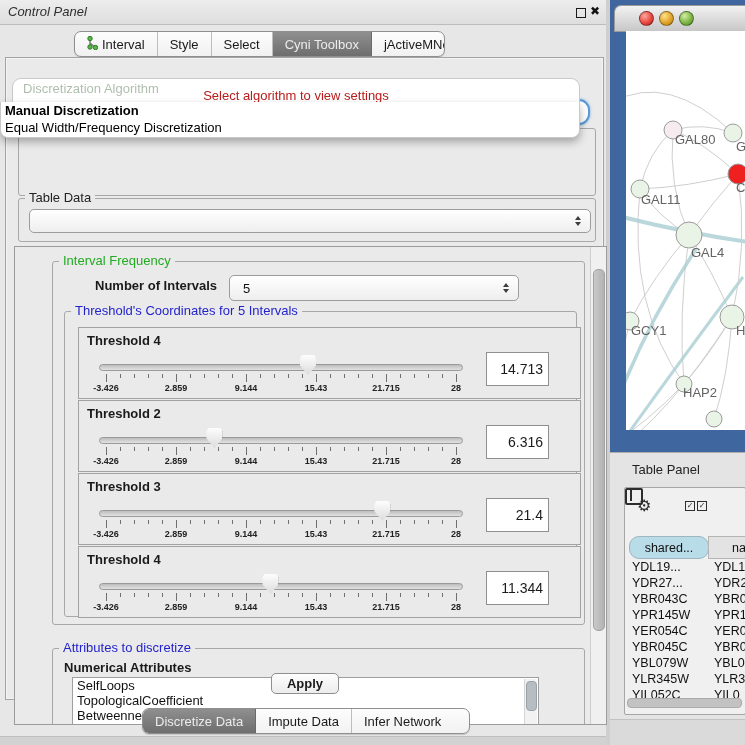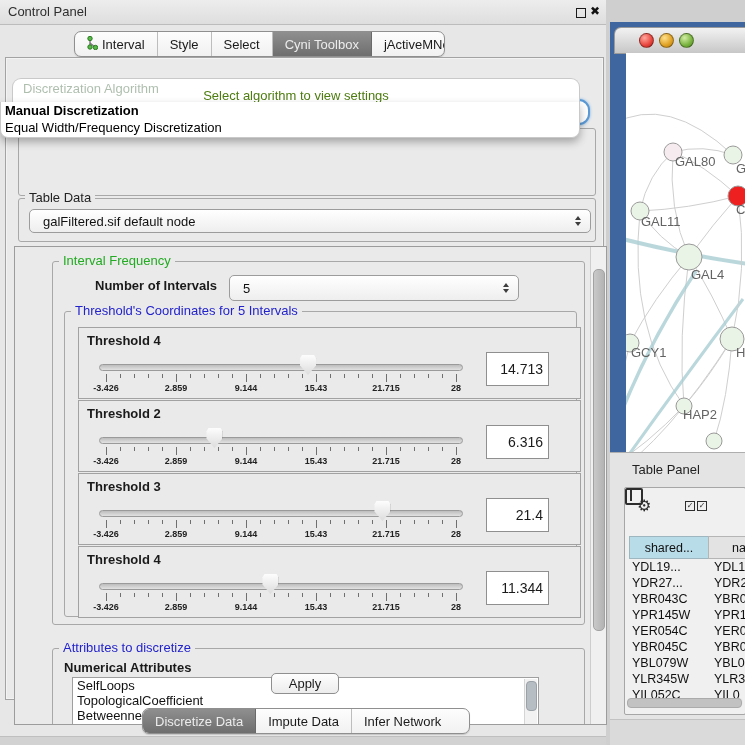--- a/index.html
+++ b/index.html
@@ -1,20 +1,20 @@
 <!DOCTYPE html>
 <html><head>
 <meta charset="utf-8">
 <style>
   html,body{margin:0;padding:0;}
   body{width:745px;height:745px;background:#cfcfcf;font-family:"Liberation Sans","DejaVu Sans",sans-serif;font-size:13px;color:#1a1a1a;position:relative;overflow:hidden;}
   
   #left-win{position:absolute;left:0;top:0;width:606px;height:745px;background:#e7e7e7;}
   #titlebar{position:absolute;left:0;top:0;width:606px;height:24px;background:linear-gradient(#ededed,#dedede);border-bottom:1px solid #bcbcbc;}
-  #titlebar .wtitle{position:absolute;left:8px;top:4px;color:#2e2e2e;}
+  #titlebar .wtitle{position:absolute;left:8px;top:4px;color:#2e2e2e;font-style:italic;}
   #float-btn{position:absolute;left:576px;top:8px;width:8px;height:8px;border:1.5px solid #1b1b1b;background:transparent;}
   #close-btn{position:absolute;left:590px;top:4px;font-size:12px;font-weight:bold;color:#111;}
   
   .segbar{position:absolute;display:flex;background:linear-gradient(#fdfdfd,#f1f1f1);border:1px solid #8f8f8f;border-radius:7px;overflow:hidden;height:24px;box-shadow:0 1px 1px rgba(0,0,0,.15);}
   .segbar .seg{display:flex;align-items:center;justify-content:center;gap:4px;padding:0 12px;border-right:1px solid #bdbdbd;color:#1a1a1a;white-space:nowrap;}
   .segbar .seg:last-child{border-right:none;}
   .segbar .seg.sel{background:linear-gradient(#8f8f8f,#6e6e6e);color:#ececec;border-right:1px solid #6a6a6a;}
   #top-tab-bar{left:74px;top:31px;width:369px;}
   #bottom-tab-bar{left:142px;top:708px;width:326px;}
   .seg span{pointer-events:none;}
@@ -26,21 +26,21 @@
   
   .combo{position:absolute;background:linear-gradient(#ffffff,#eeeeee);border:1px solid #9c9c9c;border-radius:5px;display:flex;align-items:center;color:#111;}
   .combo .cv{padding-left:13px;}
   .arrows{position:absolute;right:9px;top:50%;transform:translateY(-50%);display:flex;flex-direction:column;gap:2px;}
   .arr-up{width:0;height:0;border-left:3.5px solid transparent;border-right:3.5px solid transparent;border-bottom:4.5px solid #3c3c3c;}
   .arr-dn{width:0;height:0;border-left:3.5px solid transparent;border-right:3.5px solid transparent;border-top:4.5px solid #3c3c3c;}
   
   #combo-echo{position:absolute;left:12px;top:99px;width:574px;height:22px;background:#fff;border:2px solid #5b9ad6;border-radius:11px;box-shadow:0 0 3px #7fb2e0;z-index:28;}
   #popup-top{position:absolute;left:12px;top:78px;width:566px;height:24px;background:#fff;border:1px solid #c9c9c9;border-bottom:none;border-radius:9px 9px 0 0;z-index:30;}
   #popup-ghost{position:absolute;left:10px;top:2px;color:rgba(85,120,85,.48);}
-  #popup-ph{position:absolute;left:0;right:0;top:9px;text-align:center;color:#4d7c0f;}
+  #popup-ph{position:absolute;left:0;right:0;top:9px;text-align:center;color:#b91c1c;}
   #popup-list{position:absolute;left:0px;top:102px;width:578px;height:35px;background:#fff;border:1px solid #c9c9c9;border-top:none;border-radius:0 0 8px 8px;box-shadow:0 4px 8px rgba(0,0,0,.3);z-index:30;}
   .pp-item{padding:1px 0 1px 4px;line-height:15px;color:#000;}
   .pp-item.b{font-weight:bold;}
   
   #scroll-panel{position:absolute;left:8px;top:188px;width:591px;height:477px;background:#eaeaea;border:1px solid #9c9c9c;overflow:hidden;}
   #vscroll{position:absolute;right:0;top:0;width:15px;height:100%;background:#f0f0f0;border-left:1px solid #cdcdcd;}
   #vscroll .thumbv{position:absolute;left:2px;top:22px;width:10px;height:360px;background:linear-gradient(90deg,#c9c9c9,#b3b3b3);border-radius:5px;border:1px solid #a2a2a2;}
   
   .th-row{position:absolute;left:63px;width:501px;height:70px;border:1px solid #a2a2a2;background:#eaeaea;}
   .th-label{position:absolute;left:8px;top:5px;font-weight:bold;}
@@ -51,40 +51,40 @@
   .thumb{position:absolute;top:27px;width:16px;height:20px;background:linear-gradient(#fdfdfd,#dcdcdc);clip-path:polygon(12% 0,88% 0,100% 16%,100% 52%,50% 100%,0 52%,0 16%);filter:drop-shadow(0 0 1px #6f6f6f);}
   .th-value{position:absolute;left:407px;top:24px;width:56px;height:32px;background:#fff;border:1px solid #8f8f8f;text-align:right;padding-right:5px;font-size:14px;line-height:32px;box-sizing:content-box;}
   
   #attr-list{position:absolute;left:65px;top:618px;width:465px;height:49px;background:#fff;border:1px solid #9f9f9f;overflow:hidden;}
   .attr-item{padding-left:4px;line-height:15px;color:#111;}
   #attr-sb{position:absolute;right:1px;top:1px;width:12px;height:47px;background:#f2f2f2;border-left:1px solid #d5d5d5;}
   #attr-sb .thumbv{position:absolute;left:1px;top:2px;width:9px;height:28px;background:#b6bdc3;border-radius:4px;border:1px solid #9aa1a7;}
   #apply-btn{position:absolute;left:270px;top:672px;width:66px;height:19px;background:linear-gradient(#fefefe,#ececec);border:1px solid #8f8f8f;border-radius:5px;text-align:center;line-height:19px;}
   #bottom-strip{position:absolute;left:0;top:736px;width:606px;height:9px;background:#d2d2d2;border-top:1px solid #bfbfbf;}
   
-  #net-win{position:absolute;left:610px;top:0;width:135px;height:452px;background:#4066a0;margin-top:22px;}
+  #net-win{position:absolute;left:610px;top:0;width:135px;height:452px;background:#4066a0;}
   #net-title{position:absolute;left:4px;top:5px;width:131px;height:25px;background:linear-gradient(#f2f2f2,#c7c7c7);border:1px solid #9a9a9a;border-radius:7px 0 0 0;border-right:none;}
   .light{position:absolute;top:5px;width:13px;height:13px;border-radius:50%;border:1px solid rgba(0,0,0,.35);}
   #light-red{left:24px;background:radial-gradient(circle at 35% 30%,#ffa79d,#e7443c 60%,#a32019);}
   #light-yellow{left:44px;background:radial-gradient(circle at 35% 30%,#ffe08a,#dfa023 60%,#a8770f);}
   #light-green{left:64px;background:radial-gradient(circle at 35% 30%,#d2eda3,#77b23e 60%,#4f8420);}
   #net-canvas{position:absolute;left:16px;top:31px;width:119px;height:399px;background:#fff;overflow:hidden;}
   
   #table-panel{position:absolute;left:610px;top:452px;width:135px;height:293px;background:#e4e4e4;border-top:1px solid #aeaeae;}
   #tp-title{position:absolute;left:22px;top:9px;color:#222;}
   #tp-inner{position:absolute;left:14px;top:34px;width:120px;height:226px;background:#f0f0f0;border:1px solid #a6a6a6;border-radius:2px;overflow:hidden;}
   #tp-below{position:absolute;left:0;top:266px;width:135px;height:27px;border-top:1px solid #c2c2c2;background:#dadada;}
   .tool-ic{position:absolute;color:#2d2d2d;}
   #gear-ic{left:12px;top:8px;font-size:16px;}
   #cols-ic{left:36px;top:11px;width:14px;height:13px;border:2px solid #2d2d2d;border-radius:2px;}
   #cols-ic::after{content:"";position:absolute;left:5px;top:0;width:2px;height:13px;background:#2d2d2d;}
   .chk{position:absolute;top:13px;width:8px;height:8px;border:1.5px solid #2d2d2d;font-size:8px;line-height:8px;text-align:center;color:#2d2d2d;}
   #chk1{left:60px;} #chk2{left:72px;}
   .hdr{position:absolute;top:48px;height:21px;border:1px solid #9db6bf;font-size:12.5px;display:flex;align-items:center;justify-content:center;color:#111;}
-  #hdr1{left:4px;width:78px;background:#b9dce9;}
+  #hdr1{left:4px;width:78px;background:#b9dce9;border-radius:10px;}
   #hdr2{left:83px;width:60px;background:#e3e3e3;border-color:#b5b5b5;}
   .trow{position:absolute;left:4px;width:140px;height:16px;font-size:12.5px;color:#111;}
   .trow .c1{position:absolute;left:3px;} .trow .c2{position:absolute;left:85px;}
   #hsb{position:absolute;left:2px;top:210px;width:116px;height:8px;background:#e9e9e9;border-radius:4px;}
   #hsb .thumbh{position:absolute;left:0;top:0;width:113px;height:8px;background:#c2c2c2;border:1px solid #ababab;border-radius:4px;}
   .b{font-weight:bold;}
   svg text{font-family:"Liberation Sans","DejaVu Sans",sans-serif;}
 </style>
 </head>
 <body>
@@ -121,21 +121,20 @@
       </div>
     </div>
 
   <div id="main-panel">
 
     <div class="grp" style="left:12px;top:70px;width:576px;height:66px;"></div>
 
     <div class="grp" style="left:12px;top:140px;width:576px;height:42px;">
       <span class="gt dark">Table Data</span>
       <div class="combo" style="left:10px;top:10px;width:560px;height:22px;">
-        <span class="cv">galFiltered.sif default node</span>
         <span class="arrows">
             <span class="arr-up"></span>
             <span class="arr-dn"></span>
           </span>
       </div>
     </div>
 
     <div id="scroll-panel">
 
       <div class="grp" style="left:45px;top:202px;width:531px;height:362px;top:14px;left:37px;">
@@ -320,21 +319,21 @@
         <div id="attr-sb">
             <div class="thumbv"></div>
           </div>
       </div>
 
       <div id="vscroll">
           <div class="thumbv"></div>
         </div>
     </div>
 
-    <div id="apply-btn" style="left:265px;top:615px;">Apply</div>
+    <div id="apply-btn" style="left:265px;top:615px;font-weight:bold;">Apply</div>
   </div>
 
   <div id="combo-echo"></div>
 
   <div id="popup-top">
     <span id="popup-ghost">Discretization Algorithm</span>
     <div id="popup-ph">Select algorithm to view settings</div>
   </div>
   <div id="popup-list">
       <div class="pp-item b">Manual Discretization</div>

